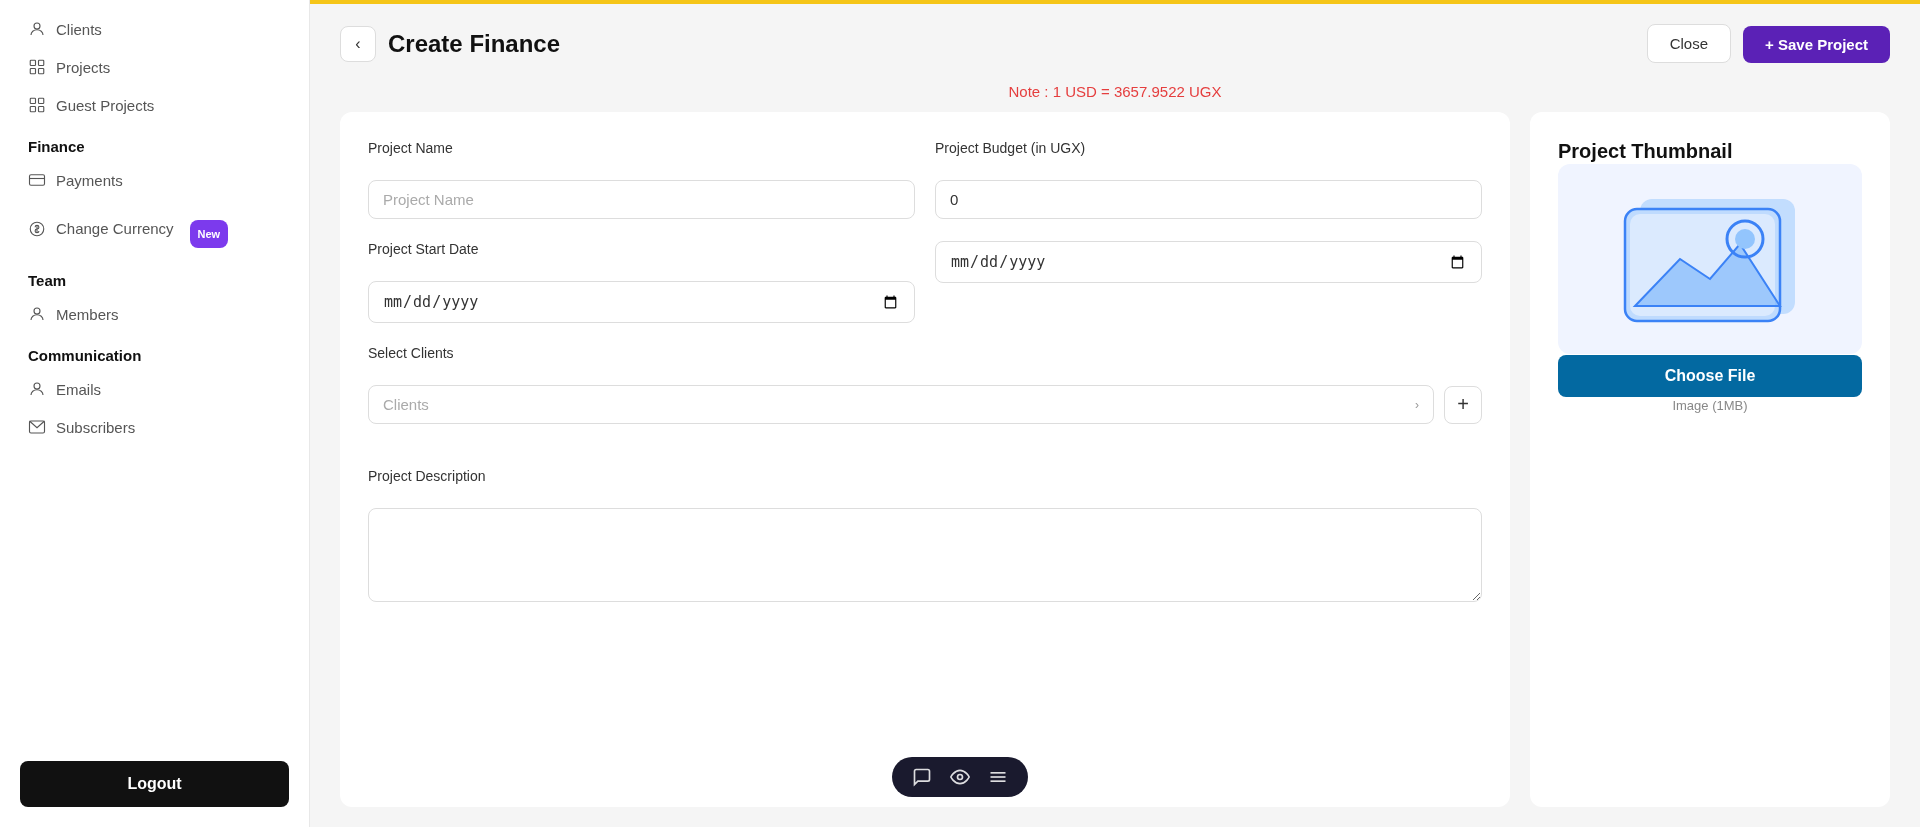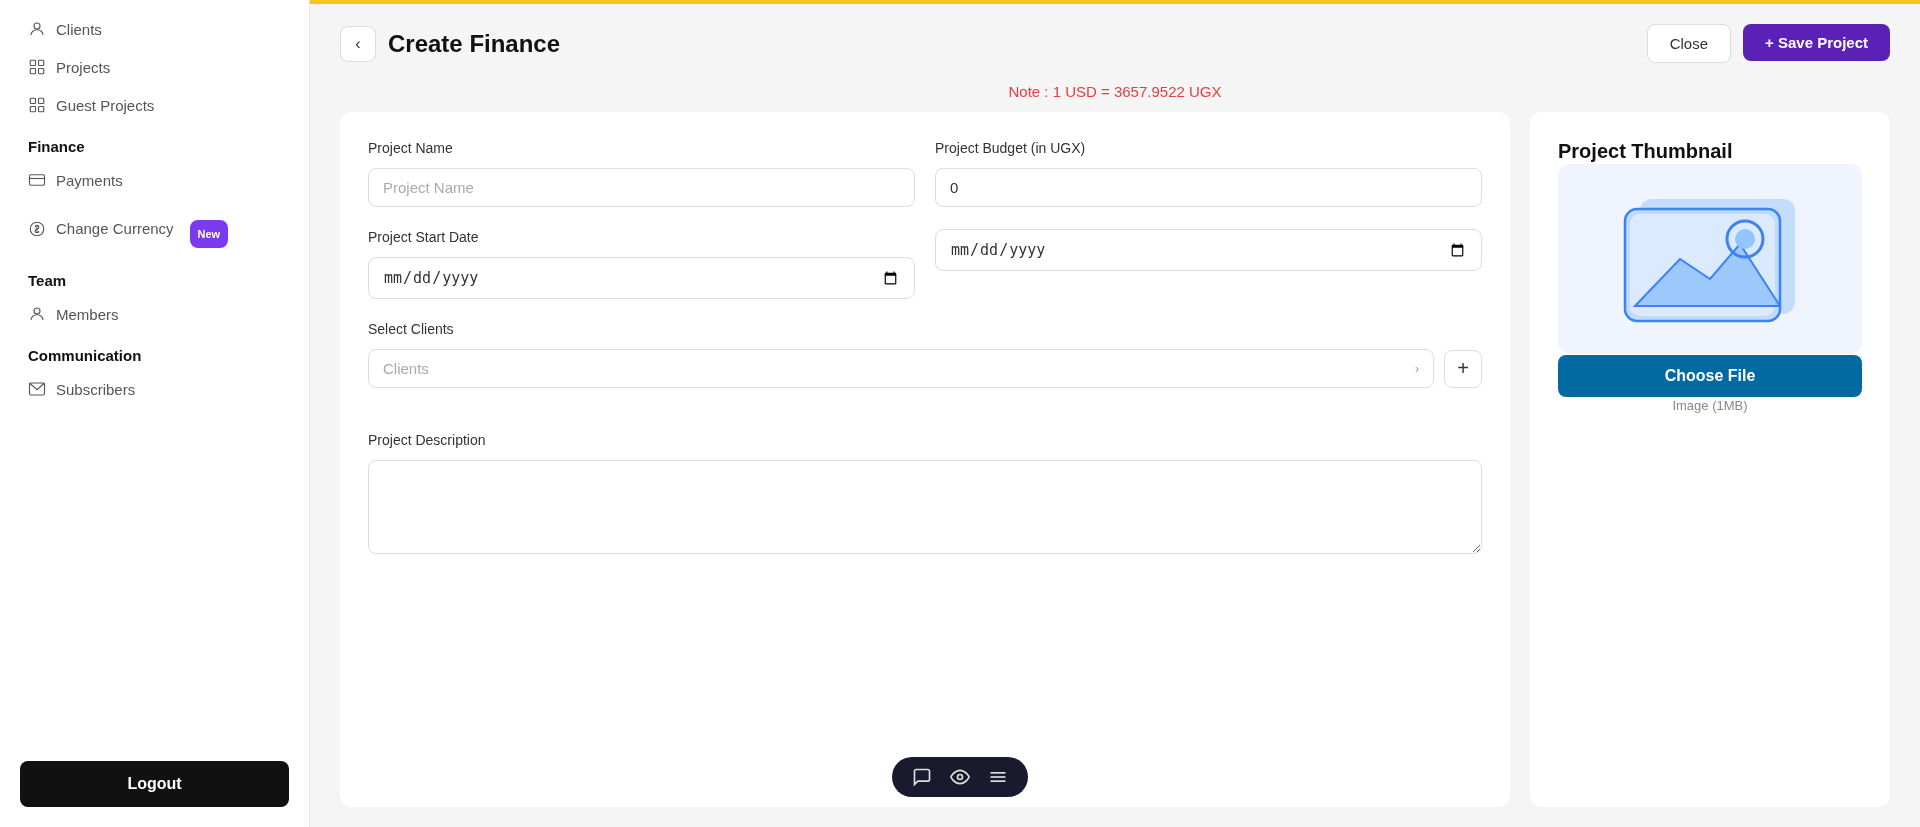--- a/index.html
+++ b/index.html
@@ -110,21 +110,21 @@
       color: #333;
     }
     .create-title {
       font-size: 24px;
       font-weight: 700;
       color: #111;
     }
     .header-actions {
       display: flex;
       gap: 12px;
-      align-items: flex-start;
+      align-items: flex-end;
     }
     .close-btn {
       background: #fff;
       border: 1px solid #ddd;
       border-radius: 8px;
       padding: 10px 22px;
       font-size: 15px;
       cursor: pointer;
       color: #333;
     }
@@ -169,21 +169,21 @@
     }
     .form-row {
       display: flex;
       gap: 20px;
       margin-bottom: 22px;
     }
     .form-group {
       flex: 1;
       display: flex;
       flex-direction: column;
-      gap: 12px;
+      gap: 24px;
     }
     .form-label {
       font-size: 14px;
       font-weight: 500;
       color: #333;
     }
     .form-input {
       border: 1px solid #ddd;
       border-radius: 8px;
       padding: 10px 14px;
@@ -368,20 +368,27 @@
     <div class="sidebar-section-label">Team</div>
     <div class="sidebar-item">
       <svg viewBox="0 0 24 24" fill="none" stroke="currentColor" stroke-width="1.5">
           <circle cx="12" cy="8" r="4"></circle>
           <path d="M4 20c0-4 3.6-7 8-7s8 3 8 7"></path>
         </svg>
       <span>Members</span>
     </div>
 
     <div class="sidebar-section-label">Communication</div>
+    <div class="sidebar-item">
+      <svg viewBox="0 0 24 24" fill="none" stroke="currentColor" stroke-width="1.5">
+          <circle cx="12" cy="8" r="4"></circle>
+          <path d="M4 20c0-4 3.6-7 8-7s8 3 8 7"></path>
+        </svg>
+      <span>Emails</span>
+    </div>
     <div class="sidebar-item">
       <svg viewBox="0 0 24 24" fill="none" stroke="currentColor" stroke-width="1.5">
           <rect x="2" y="4" width="20" height="16" rx="2"></rect>
           <polyline points="2,4 12,13 22,4"></polyline>
         </svg>
       <span>Subscribers</span>
     </div>
   </nav>
 
   <div class="sidebar-footer">

